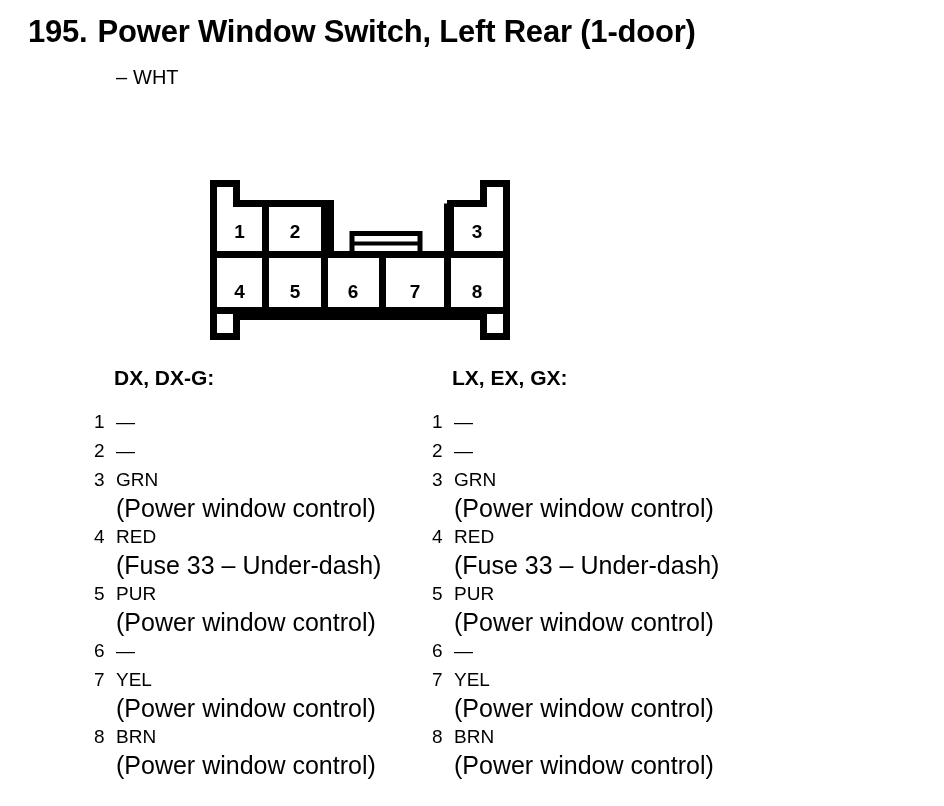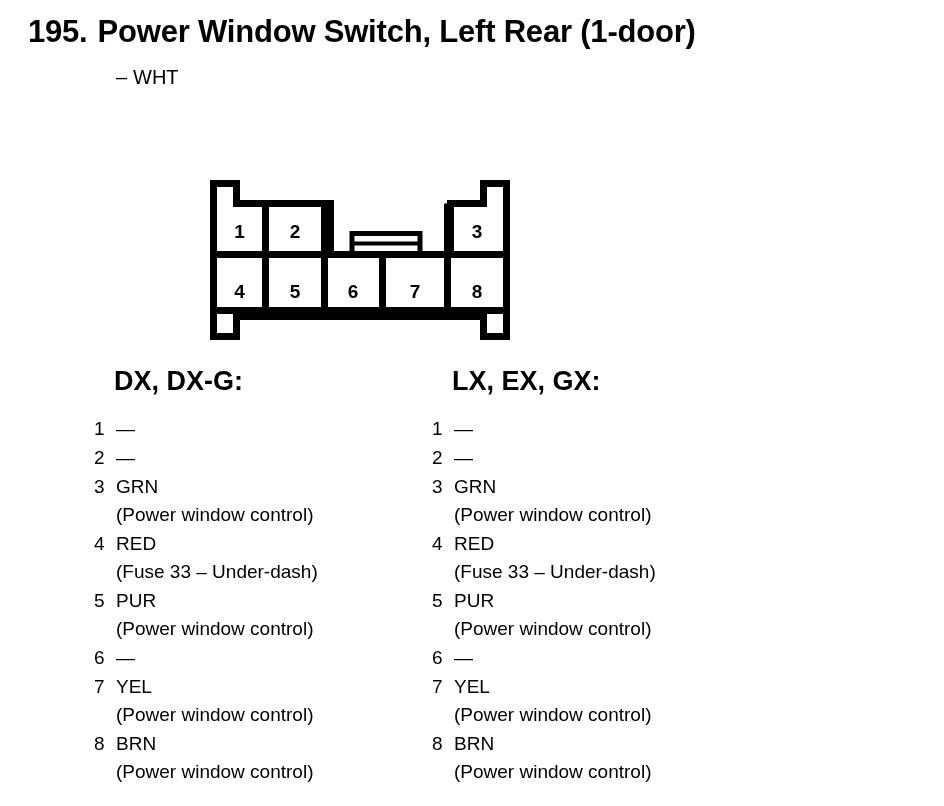--- a/index.html
+++ b/index.html
@@ -73,21 +73,21 @@
 
   
   .pin-column {
     position: absolute;
     top: 366px;
   }
   #pin-column-left  { left: 94px;  width: 350px; }
   #pin-column-right { left: 432px; width: 350px; }
 
   .column-heading {
-    font-size: 27px;
+    font-size: 21px;
     font-weight: bold;
     white-space: nowrap;
     margin: 0 0 18px 20px;
   }
   .pin-list {
     list-style: none;
     margin: 0;
     padding: 0;
   }
   .pin-entry {
@@ -100,21 +100,21 @@
   }
   .pin-index {
     display: inline-block;
     width: 18px;
     text-align: left;
   }
   .pin-value {
     margin-left: 4px;
   }
   .pin-desc-line {
-    font-size: 19px;
+    font-size: 25px;
     line-height: 28px;
     white-space: nowrap;
     margin-left: 22px;
   }
 </style>
 </head>
 <body>
 
 <div id="header-block">
   <div id="page-title">

